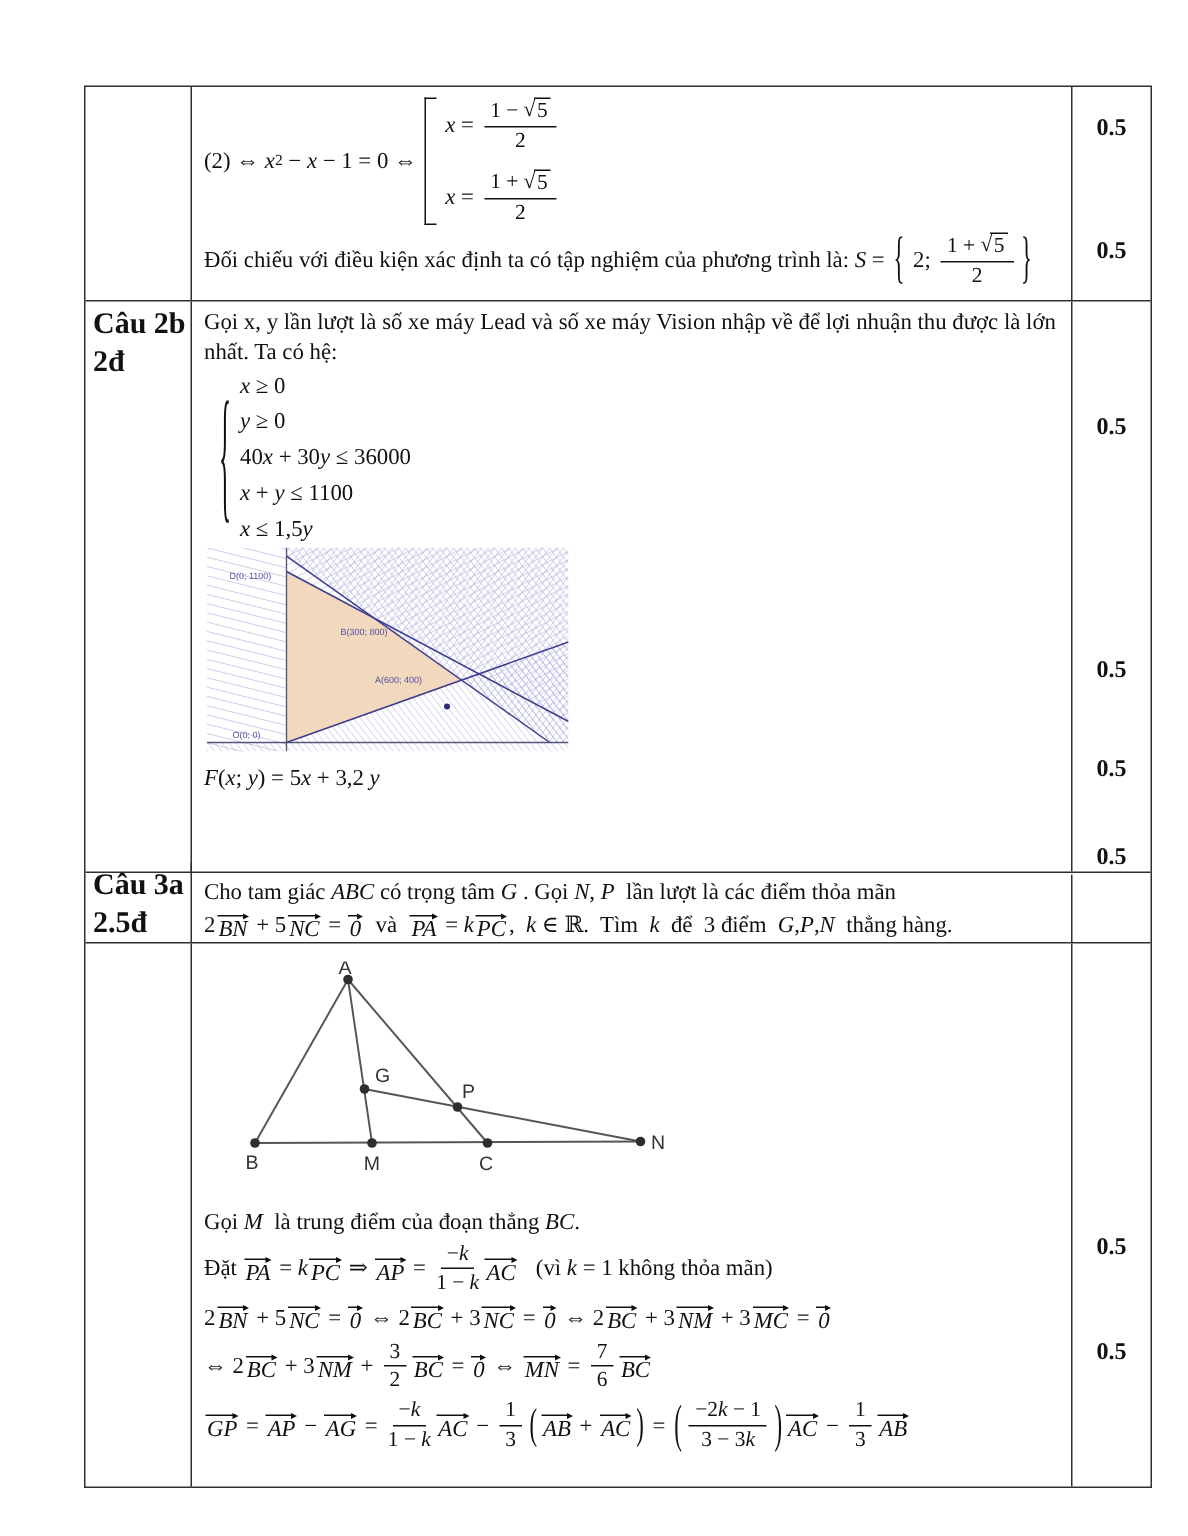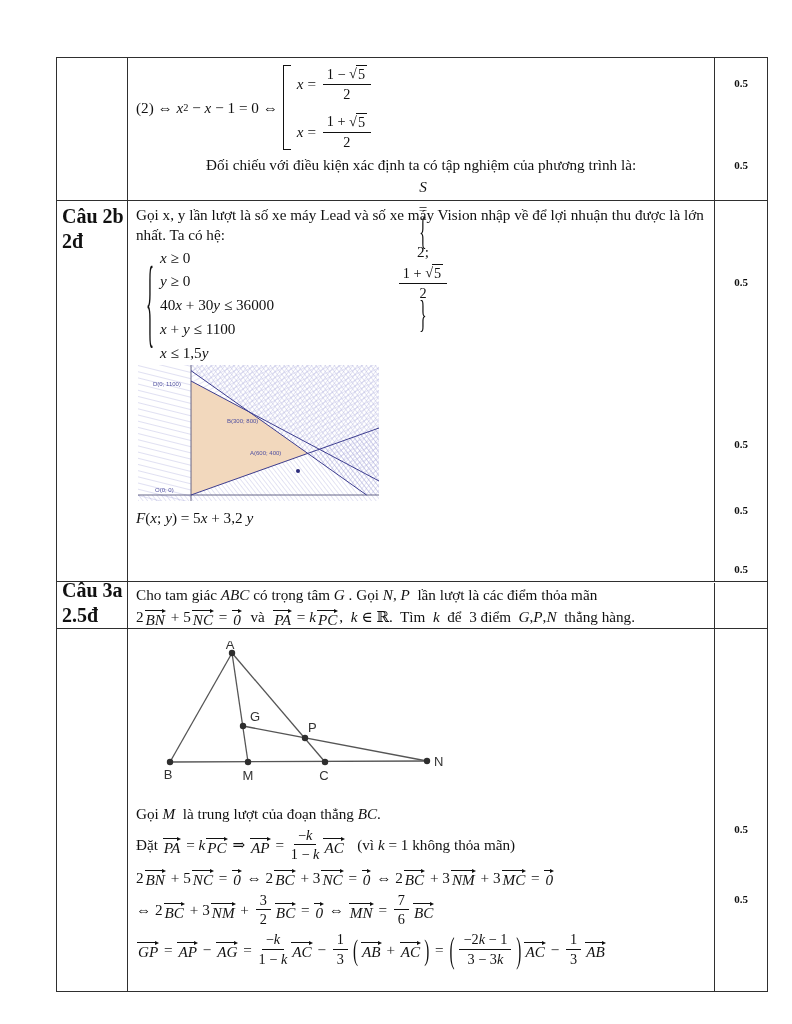--- a/index.html
+++ b/index.html
@@ -20,21 +20,21 @@
   .row-4{height:362px;}
   .c-label{
     width:71px;box-sizing:border-box;border-right:1.3px solid #2f2f2f;
     padding:3px 3px 0 5px;font-weight:bold;font-size:20px;line-height:1.25;
   }
   .c-content{
     flex:1;box-sizing:border-box;border-right:1.3px solid #2f2f2f;
     padding:3px 4px 0 8px;font-size:15.2px;line-height:1.3;overflow:visible;
   }
   .c-points{width:52px;position:relative;box-sizing:border-box;}
-  .pt{position:absolute;left:0;width:100%;text-align:center;font-weight:bold;font-size:11px;}
+  .pt{position:absolute;left:0;width:100%;text-align:center;font-weight:bold;font-size:16px;}
 
   
   .math{display:flex;flex-wrap:wrap;align-items:center;row-gap:2px;}
   .mt{white-space:pre-wrap;}
   .mi{font-style:italic;white-space:pre-wrap;}
   sup{font-size:0.68em;}
   .mrow{display:inline-flex;align-items:center;white-space:pre;}
   .frac{display:inline-flex;flex-direction:column;align-items:center;vertical-align:middle;margin:0 3px;font-size:0.94em;line-height:1.18;}
   .frac .num{border-bottom:1.2px solid #111;padding:0 4px 1px;display:inline-flex;align-items:center;}
   .frac .den{padding-top:1px;display:inline-flex;align-items:center;}
@@ -50,21 +50,21 @@
   .cases{display:inline-flex;align-items:center;}
   .cases-brace{display:inline-block;transform-origin:center;margin-right:6px;font-size:1.1em;}
   .mcol{display:inline-flex;flex-direction:column;align-items:flex-start;}
   .cases .mcol{gap:4px;}
   .alts{display:inline-flex;align-items:center;margin-left:5px;}
   .alts-br{align-self:stretch;width:7px;border:1.5px solid #111;border-right:none;margin-right:6px;}
   .alts .mcol{gap:10px;}
 
   
   .eq-main{margin:4px 0 5px 0;}
-  .conclusion{margin-top:2px;flex-direction:column;}
+  .conclusion{margin-top:2px;}
   .sys{margin:3px 0 3px 10px;}
   .plot-wrap{margin:3px 0 2px 2px;}
   .tline{margin-top:1px;}
   .fig-wrap{margin:9px 0 6px 26px;}
   .sol-line{margin-top:3px;}
 </style>
 </head>
 <body>
 
 <div class="table">
@@ -274,21 +274,21 @@
           <text x="162" y="139" font-size="13" fill="#333" text-anchor="middle" font-family="Liberation Sans, sans-serif">C</text>
           <text x="272" y="125" font-size="13" fill="#333" font-family="Liberation Sans, sans-serif">N</text>
           <text x="88" y="80" font-size="13" fill="#333" font-family="Liberation Sans, sans-serif">G</text>
           <text x="146" y="91" font-size="13" fill="#333" font-family="Liberation Sans, sans-serif">P</text>
         </svg>
       </div>
 
       <div class="math sol-line">
           <span class="mt">Gọi </span>
           <span class="mi">M</span>
-          <span class="mt">  là trung lượt của đoạn thẳng </span>
+          <span class="mt">  là trung điểm của đoạn thẳng </span>
           <span class="mi">BC</span>
           <span class="mt">.</span>
         </div>
       <div class="math sol-line">
           <span class="mt">Đặt </span>
           <span class="vec">
             <span class="vec-a"></span>
             <span class="vec-b">PA</span>
           </span>
           <span class="mt"> = </span>

